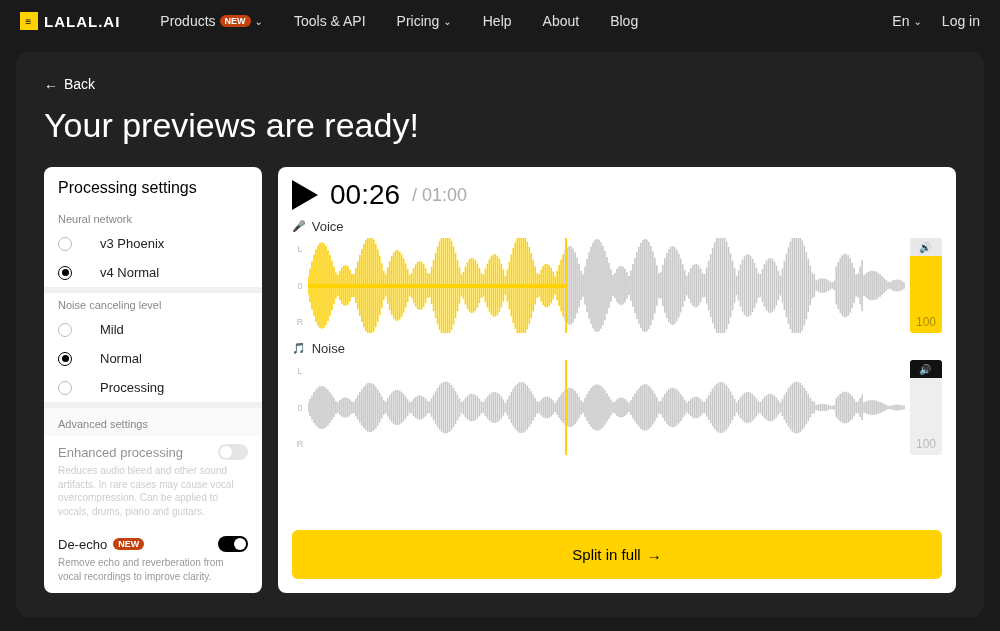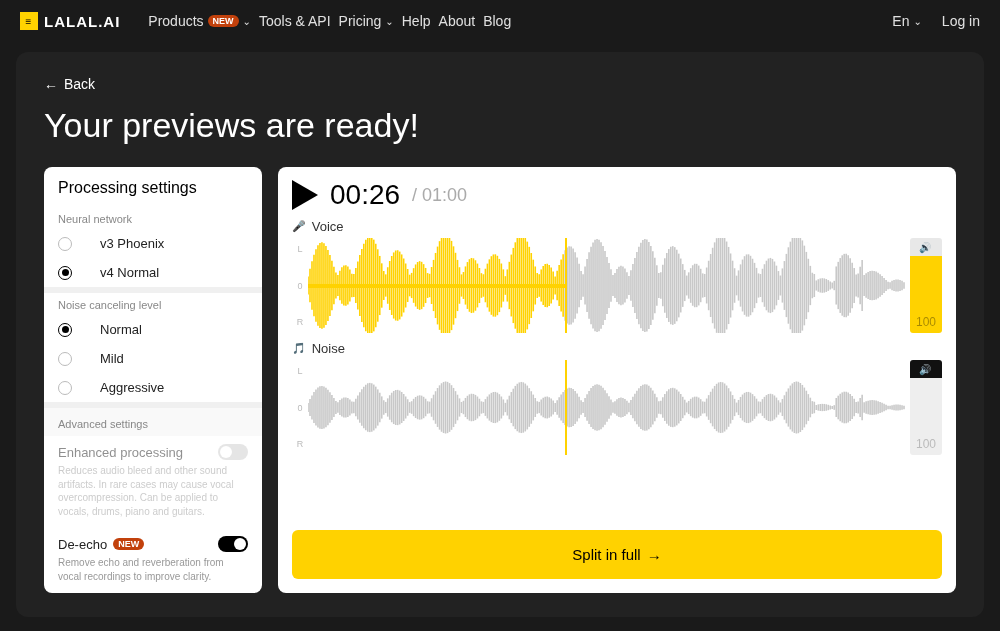--- a/index.html
+++ b/index.html
@@ -30,22 +30,22 @@
       height: 18px;
       background: #ffd200;
       display: flex;
       align-items: center;
       justify-content: center;
       font-size: 10px;
       color: #000;
     }
     .nav-links {
       display: flex;
-      gap: 8px;
-      margin-left: 28px;
+      gap: 31px;
+      margin-left: 40px;
       align-items: center;
     }
     .nav-item {
       display: flex;
       align-items: center;
       gap: 4px;
       font-size: 14px;
       cursor: pointer;
       color: #e0e0e0;
     }
@@ -391,30 +391,30 @@
       </div>
       <div class="radio-item">
         <span class="radio-circle selected"></span>
         <span>v4 Normal</span>
       </div>
 
       <div class="section-divider"></div>
 
       <div class="section-label">Noise canceling level</div>
       <div class="radio-item">
+        <span class="radio-circle"></span>
+        <span>Mild</span>
+      </div>
+      <div class="radio-item">
         <span class="radio-circle selected"></span>
         <span>Normal</span>
       </div>
       <div class="radio-item">
         <span class="radio-circle"></span>
-        <span>Mild</span>
-      </div>
-      <div class="radio-item">
-        <span class="radio-circle"></span>
-        <span>Aggressive</span>
+        <span>Processing</span>
       </div>
 
       <div class="section-divider"></div>
       <div class="advanced-header">Advanced settings</div>
 
       <div class="adv-item disabled">
         <div class="adv-row">
           <div class="adv-title">Enhanced processing</div>
           <div class="toggle"></div>
         </div>

